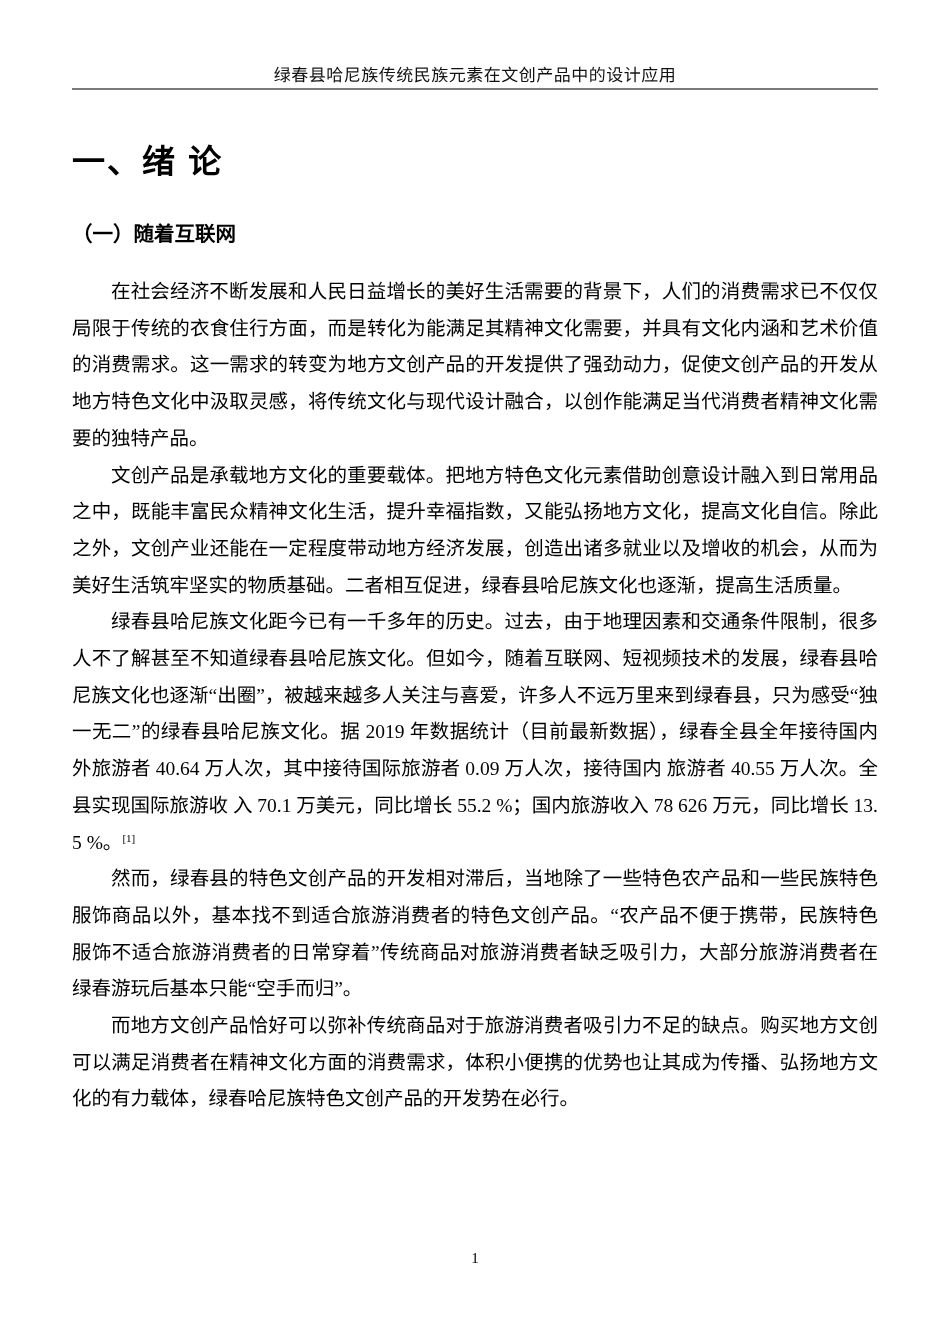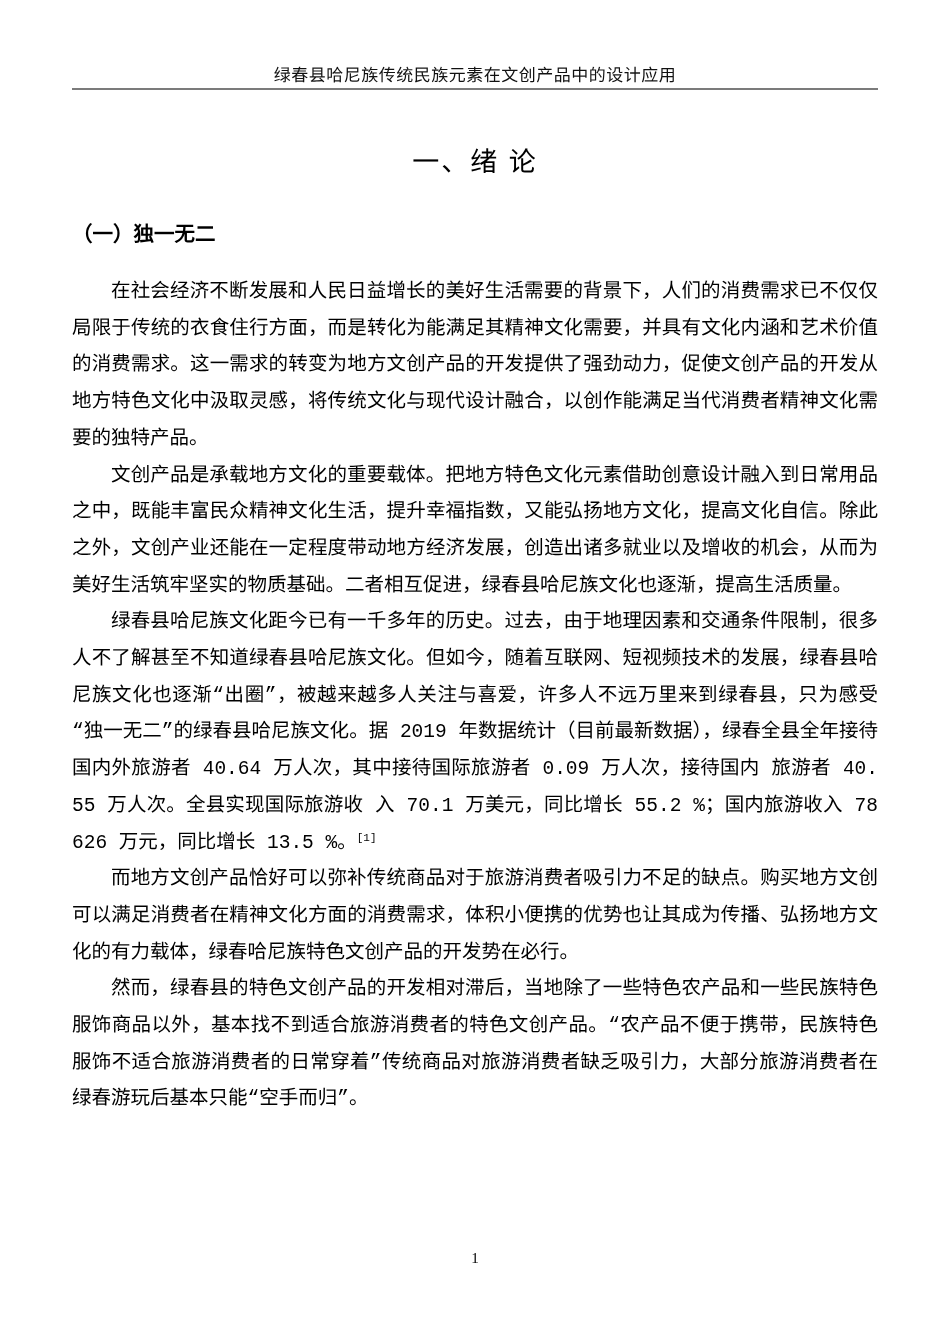--- a/index.html
+++ b/index.html
@@ -26,24 +26,24 @@
     line-height: 24px;
     letter-spacing: 0.5px;
     color: #111111;
   }
   .header-rule {
     height: 0;
     border-bottom: 2.5px solid #7b7b7b;
   }
   .chapter-title {
     margin: 57px 0 0 0;
-    text-align: center;
-    font-size: 27px;
+    text-align: left;
+    font-size: 33px;
     line-height: 30px;
-    font-weight: normal;
+    font-weight: bold;
     font-family: "Liberation Sans", "DejaVu Sans", sans-serif;
     letter-spacing: 2px;
   }
   .section-heading {
     margin: 45px 0 0 0;
     font-size: 20.5px;
     line-height: 24px;
     font-weight: bold;
     font-family: "Liberation Sans", "DejaVu Sans", sans-serif;
   }
@@ -51,21 +51,20 @@
     margin-top: 28px;
   }
   .body-text p {
     margin: 0;
     font-size: 19.5px;
     line-height: 36.7px;
     text-align: justify;
     text-justify: inter-ideograph;
     text-indent: 2em;
     word-break: break-all;
-    font-family: Liberation Mono, monospace;
   }
   sup.footnote {
     font-size: 11px;
     line-height: 0;
     vertical-align: super;
   }
   .page-number {
     position: absolute;
     left: 0;
     right: 0;
@@ -81,25 +80,25 @@
 
 <div class="page">
 
   <div class="header">
     <div class="header-title">绿春县哈尼族传统民族元素在文创产品中的设计应用</div>
     <div class="header-rule"></div>
   </div>
 
   <h1 class="chapter-title">一、绪 论</h1>
 
-  <h2 class="section-heading">（一）独一无二</h2>
+  <h2 class="section-heading">（一）随着互联网</h2>
 
   <div class="body-text">
     <p>在社会经济不断发展和人民日益增长的美好生活需要的背景下，人们的消费需求已不仅仅局限于传统的衣食住行方面，而是转化为能满足其精神文化需要，并具有文化内涵和艺术价值的消费需求。这一需求的转变为地方文创产品的开发提供了强劲动力，促使文创产品的开发从地方特色文化中汲取灵感，将传统文化与现代设计融合，以创作能满足当代消费者精神文化需要的独特产品。</p>
     <p>文创产品是承载地方文化的重要载体。把地方特色文化元素借助创意设计融入到日常用品之中，既能丰富民众精神文化生活，提升幸福指数，又能弘扬地方文化，提高文化自信。除此之外，文创产业还能在一定程度带动地方经济发展，创造出诸多就业以及增收的机会，从而为美好生活筑牢坚实的物质基础。二者相互促进，绿春县哈尼族文化也逐渐，提高生活质量。</p>
     <p><span>绿春县哈尼族文化距今已有一千多年的历史。过去，由于地理因素和交通条件限制，很多人不了解甚至不知道绿春县哈尼族文化。但如今，随着互联网、短视频技术的发展，绿春县哈尼族文化也逐渐“出圈”，被越来越多人关注与喜爱，许多人不远万里来到绿春县，只为感受“独一无二”的绿春县哈尼族文化。据 2019 年数据统计（目前最新数据），绿春全县全年接待国内外旅游者 40.64 万人次，其中接待国际旅游者 0.09 万人次，接待国内 旅游者 40.55 万人次。全县实现国际旅游收 入 70.1 万美元，同比增长 55.2 %；国内旅游收入 78 626 万元，同比增长 13.5 %。</span><sup class="footnote">[1]</sup></p>
+    <p>然而，绿春县的特色文创产品的开发相对滞后，当地除了一些特色农产品和一些民族特色服饰商品以外，基本找不到适合旅游消费者的特色文创产品。“农产品不便于携带，民族特色服饰不适合旅游消费者的日常穿着”传统商品对旅游消费者缺乏吸引力，大部分旅游消费者在绿春游玩后基本只能“空手而归”。</p>
     <p>而地方文创产品恰好可以弥补传统商品对于旅游消费者吸引力不足的缺点。购买地方文创可以满足消费者在精神文化方面的消费需求，体积小便携的优势也让其成为传播、弘扬地方文化的有力载体，绿春哈尼族特色文创产品的开发势在必行。</p>
-    <p>然而，绿春县的特色文创产品的开发相对滞后，当地除了一些特色农产品和一些民族特色服饰商品以外，基本找不到适合旅游消费者的特色文创产品。“农产品不便于携带，民族特色服饰不适合旅游消费者的日常穿着”传统商品对旅游消费者缺乏吸引力，大部分旅游消费者在绿春游玩后基本只能“空手而归”。</p>
   </div>
 
   <div class="page-number">1</div>
 
 </div>
 
 </body></html>

